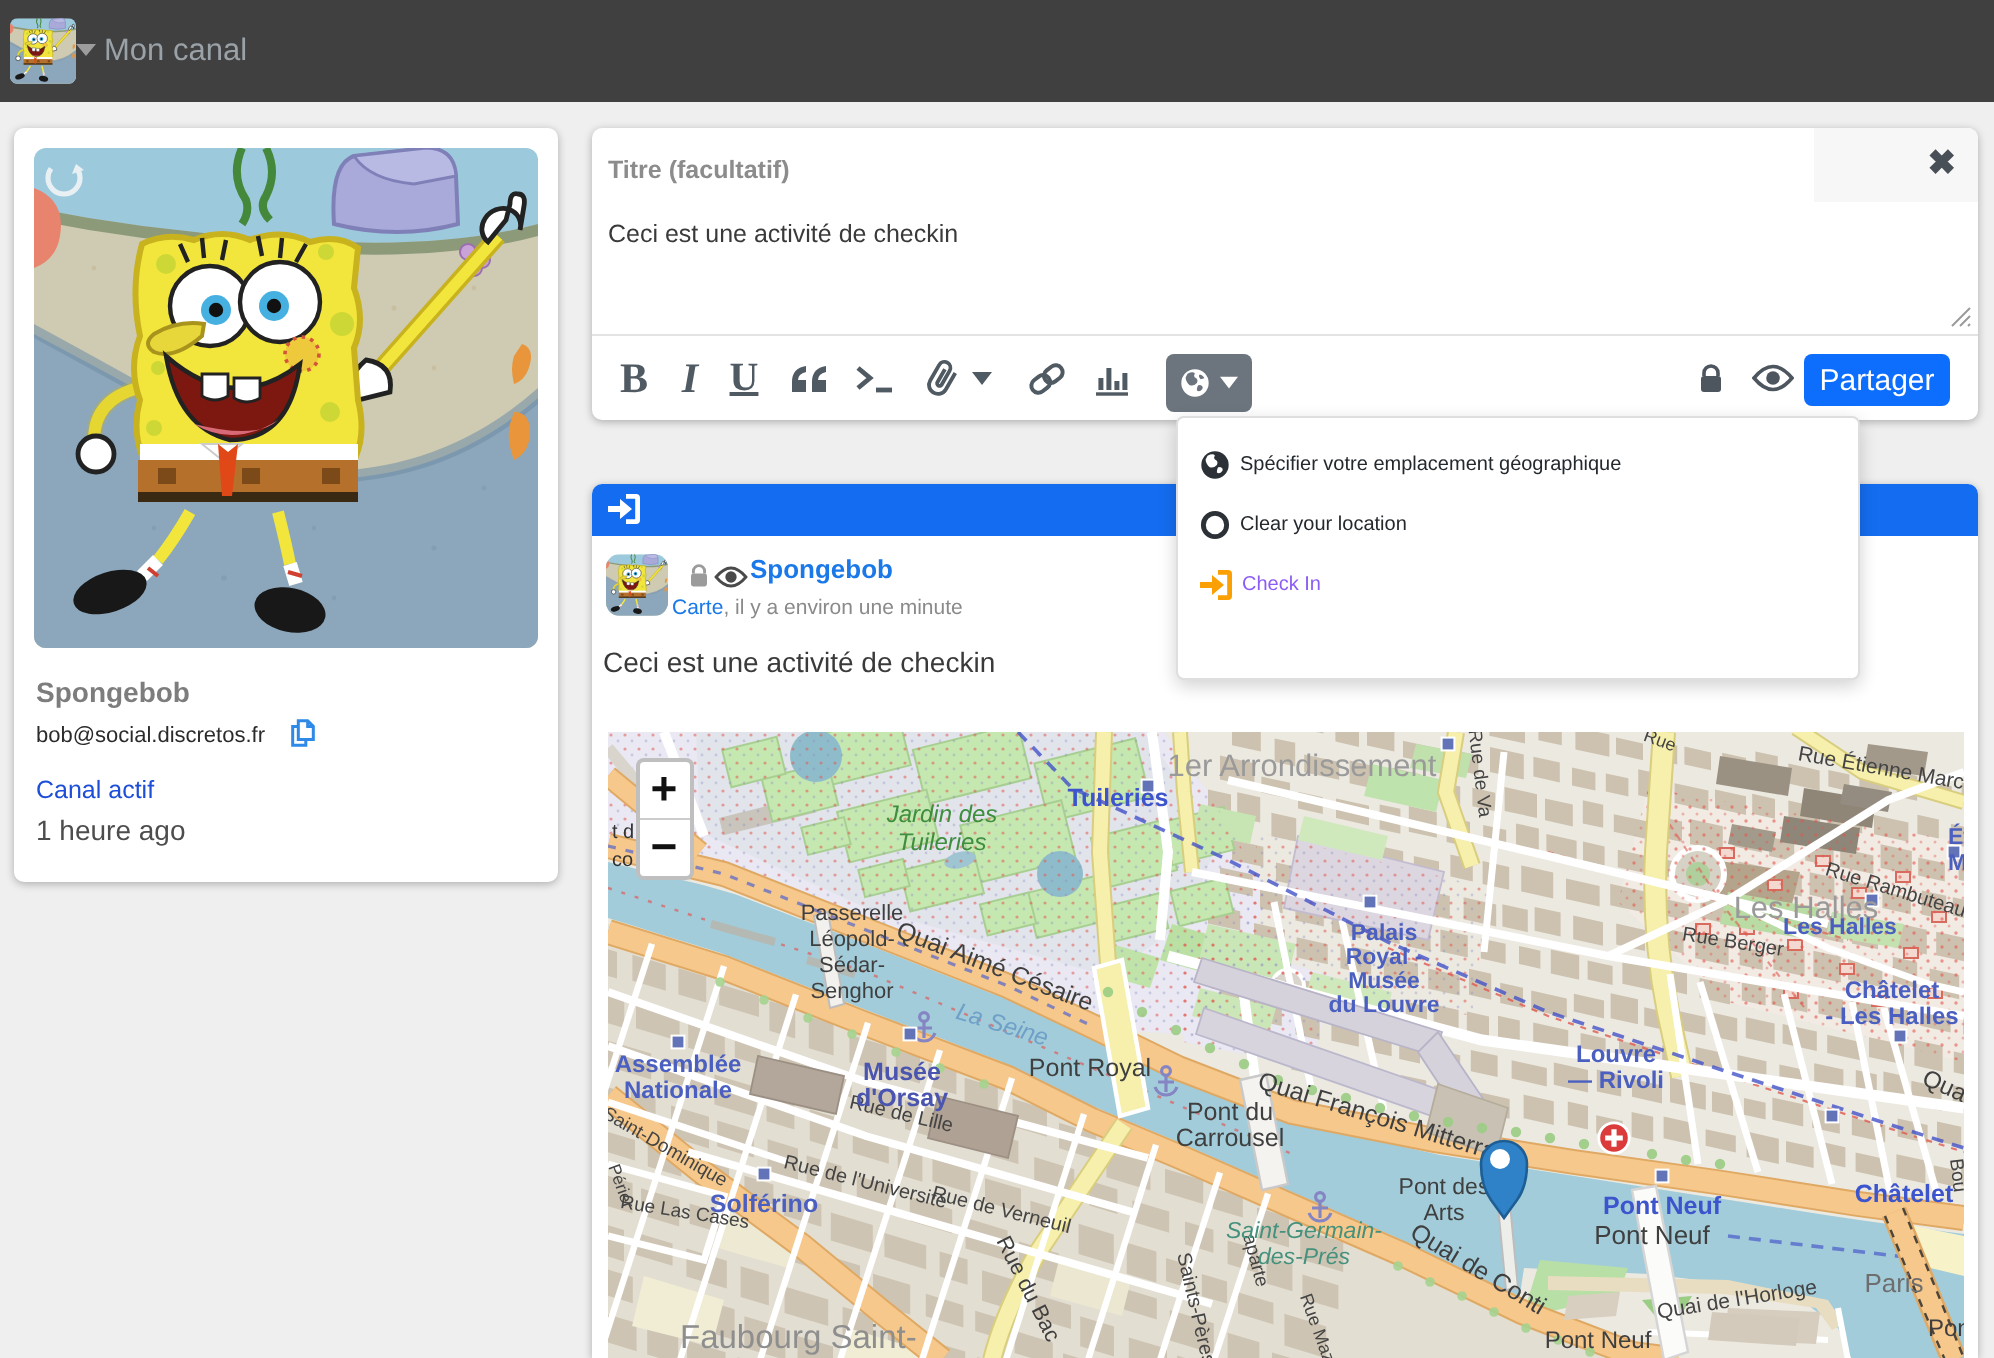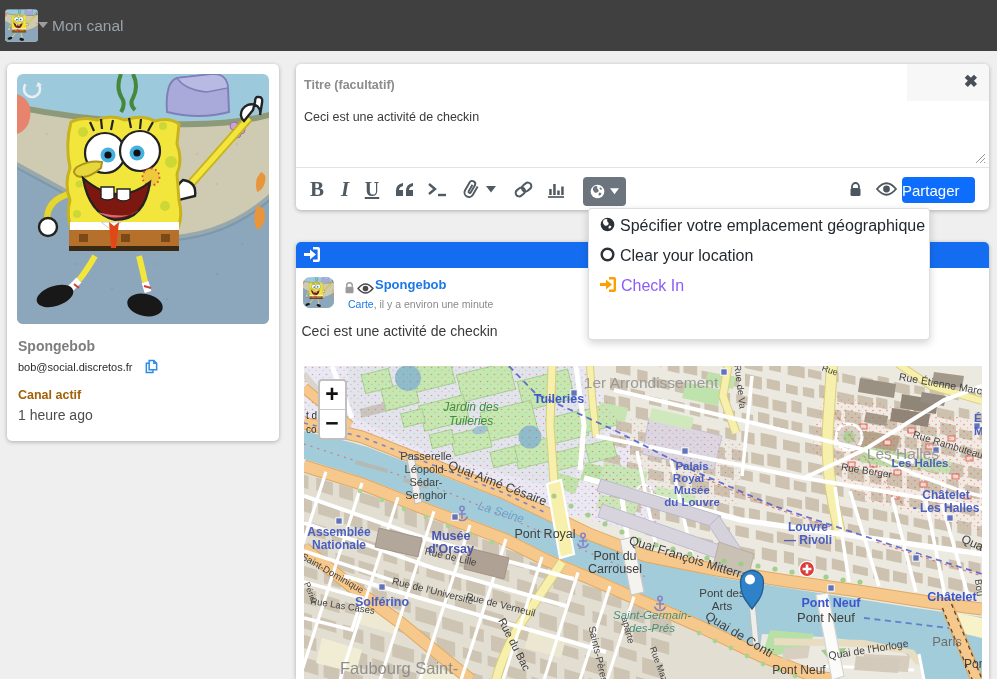--- a/index.html
+++ b/index.html
@@ -7,41 +7,41 @@
 body{background:#efefef;font-family:"Liberation Sans",sans-serif;position:relative;overflow:hidden}
 #topbar{position:absolute;left:0;top:0;width:997px;height:51px;background:#404040}
 #tb-ava{position:absolute;left:5px;top:9px;width:33px;height:33px;border-radius:4px;overflow:hidden}
 #tb-caret{position:absolute;left:38px;top:22px;width:0;height:0;border-left:5px solid transparent;border-right:5px solid transparent;border-top:6px solid #9d9d9d}
 #tb-title{position:absolute;left:52px;top:16.5px;font-size:15.5px;color:#9aa2a8}
 .card{position:absolute;background:#fff;border-radius:5px;box-shadow:0 1px 4px rgba(0,0,0,.28)}
 #leftcard{left:7px;top:64px;width:272px;height:377px}
 #lc-img{position:absolute;left:10px;top:10px;width:252px;height:250px;border-radius:6px;overflow:hidden}
 #lc-name{position:absolute;left:11px;top:274px;font-size:14px;font-weight:bold;color:#7d7d7d}
 #lc-mail{position:absolute;left:11px;top:295px;font-size:11px;color:#2b2b2b}
-#lc-canal{position:absolute;left:11px;top:324px;font-size:12.5px;font-weight:bold;color:#a16207}
+#lc-canal{position:absolute;left:11px;top:324px;font-size:12.5px;font-weight:normal;color:#1d4ed8}
 #lc-ago{position:absolute;left:11px;top:343px;font-size:14px;color:#4d4d4d}
 #composer{left:296px;top:64px;width:693px;height:146px}
 #cp-graytr{position:absolute;left:611px;top:0;width:82px;height:37px;background:#f7f7f7;border-radius:0 5px 0 0}
 #cp-title{position:absolute;left:8px;top:13.5px;font-size:12.5px;font-weight:bold;color:#8c8c8c}
 #cp-x{position:absolute;right:11px;top:7px;font-size:17px;font-weight:bold;color:#484f56}
 #cp-text{position:absolute;left:8px;top:46px;font-size:12.5px;color:#3a3a3a}
 #cp-toolbar{position:absolute;left:0;top:103px;width:693px;height:43px;border-top:1px solid #e3e3e3}
 .tbi{position:absolute;top:0;height:42px;display:flex;align-items:center;justify-content:center;color:#505a62}
 #globebtn{position:absolute;left:287px;top:9px;width:43px;height:29px;background:#6c757d;border-radius:4px;display:flex;align-items:center;justify-content:center}
-#partager{position:absolute;left:606px;top:9px;width:73px;height:26px;background:#0d6efd;border-radius:4px;color:#fff;font-size:15px;text-align:left;line-height:28px}
+#partager{position:absolute;left:606px;top:9px;width:73px;height:26px;background:#0d6efd;border-radius:4px;color:#fff;font-size:15px;text-align:center;line-height:28px}
 #postcard{left:296px;top:242px;width:693px;height:437px;border-radius:5px 5px 0 0}
 #pc-bar{position:absolute;left:0;top:0;width:693px;height:26px;background:#146df0;border-radius:5px 5px 0 0}
 #pc-ava{position:absolute;left:7px;top:35px;width:31px;height:31px;border-radius:7px;overflow:hidden}
 #pc-name{position:absolute;left:79px;top:35px;font-size:13px;font-weight:bold;color:#1a78e8}
-#pc-sub{position:absolute;left:52px;top:56px;font-size:10.5px;color:#8a8a8a}
+#pc-sub{position:absolute;left:40px;top:56px;font-size:10.5px;color:#8a8a8a}
 #pc-sub a{color:#1a78e8}
 #pc-msg{position:absolute;left:5.5px;top:81px;font-size:14px;color:#3a3a3a}
 #pc-map{position:absolute;left:7.5px;top:123.5px;width:678px;height:314px;overflow:hidden}
 #dropdown{position:absolute;left:588px;top:208px;width:342px;height:132px;background:#fff;border:1px solid rgba(0,0,0,.13);border-radius:4px;box-shadow:0 3px 9px rgba(0,0,0,.18);z-index:30}
-.dd-item{position:absolute;left:11px;height:30px;display:flex;font-size:16px;color:#24292e;white-space:nowrap}
+.dd-item{position:absolute;left:11px;height:30px;display:flex;align-items:center;font-size:10px;color:#24292e;white-space:nowrap}
 .dd-item svg{margin-right:5px}
 #zoomctl{position:absolute;left:14px;top:13px;width:29px;height:61px;background:#fff;border:2px solid rgba(0,0,0,.25);border-radius:4px;z-index:5}
 #zoomctl .zb{width:25px;height:29px;text-align:center;font-size:23px;font-weight:bold;color:#111;line-height:27px}
 #zoomctl .zb:first-child{border-bottom:1px solid #ccc}
 </style>
 </head>
 <body>
 
 <svg width="0" height="0" style="position:absolute">
 <defs>

